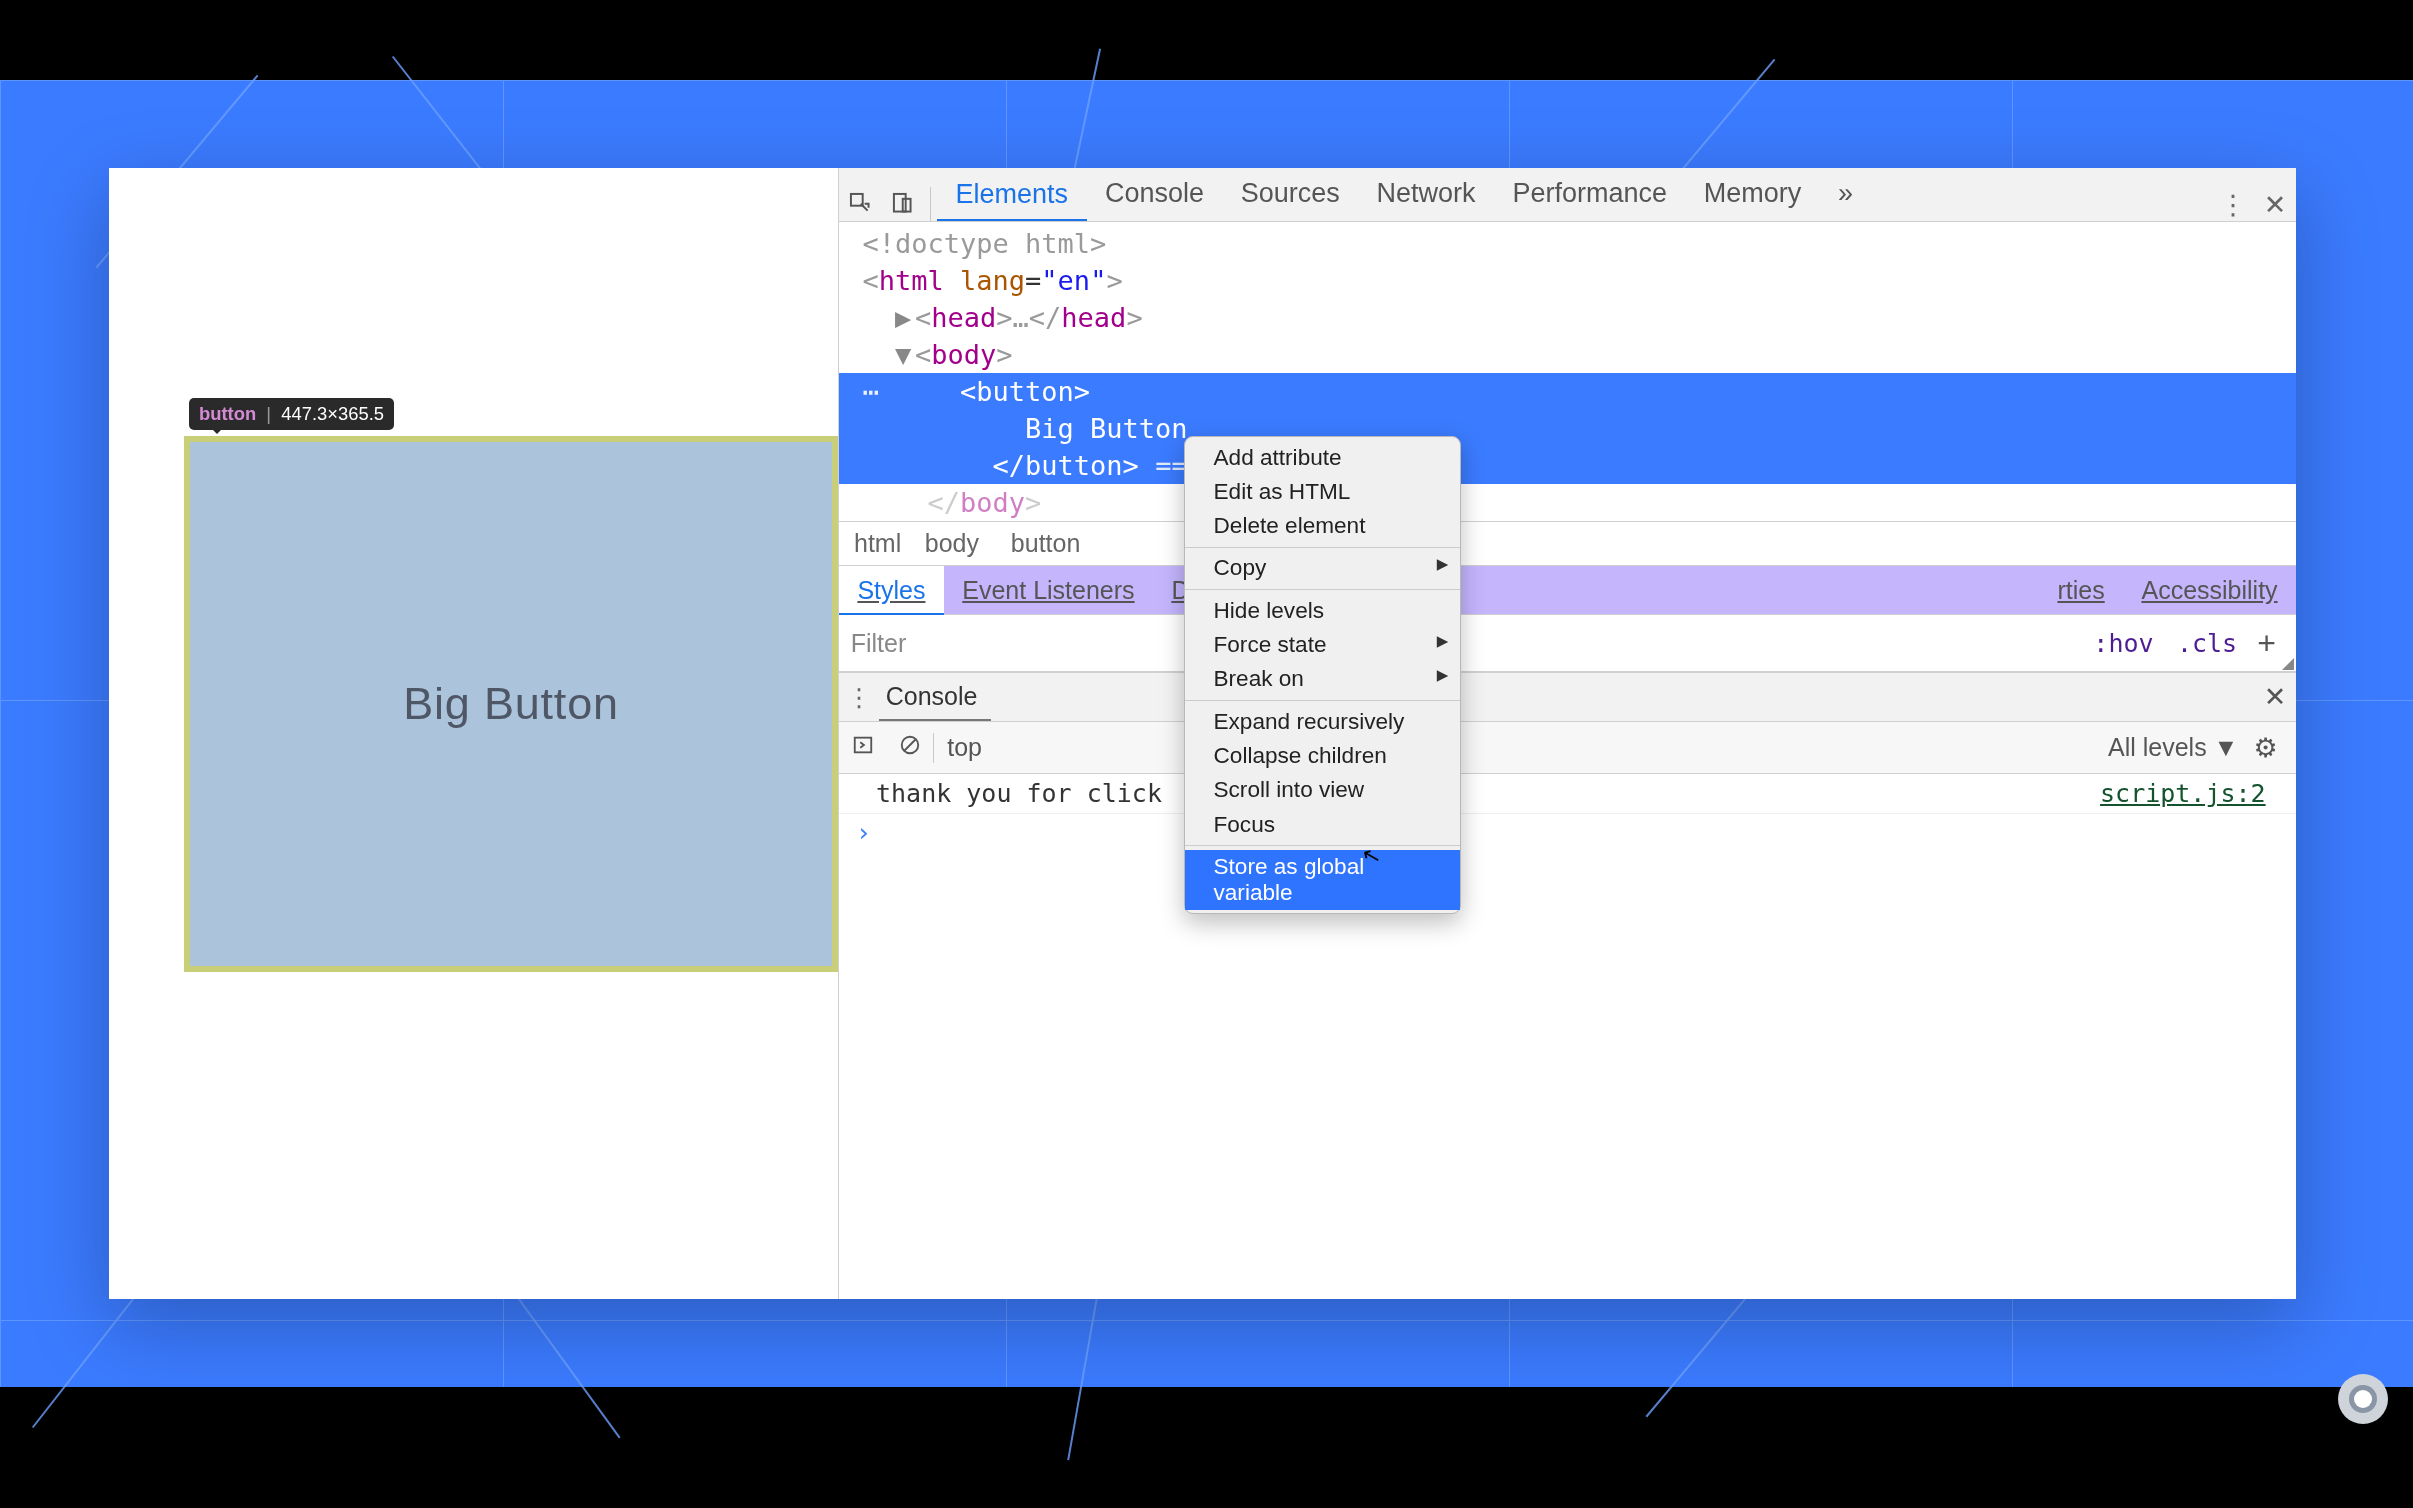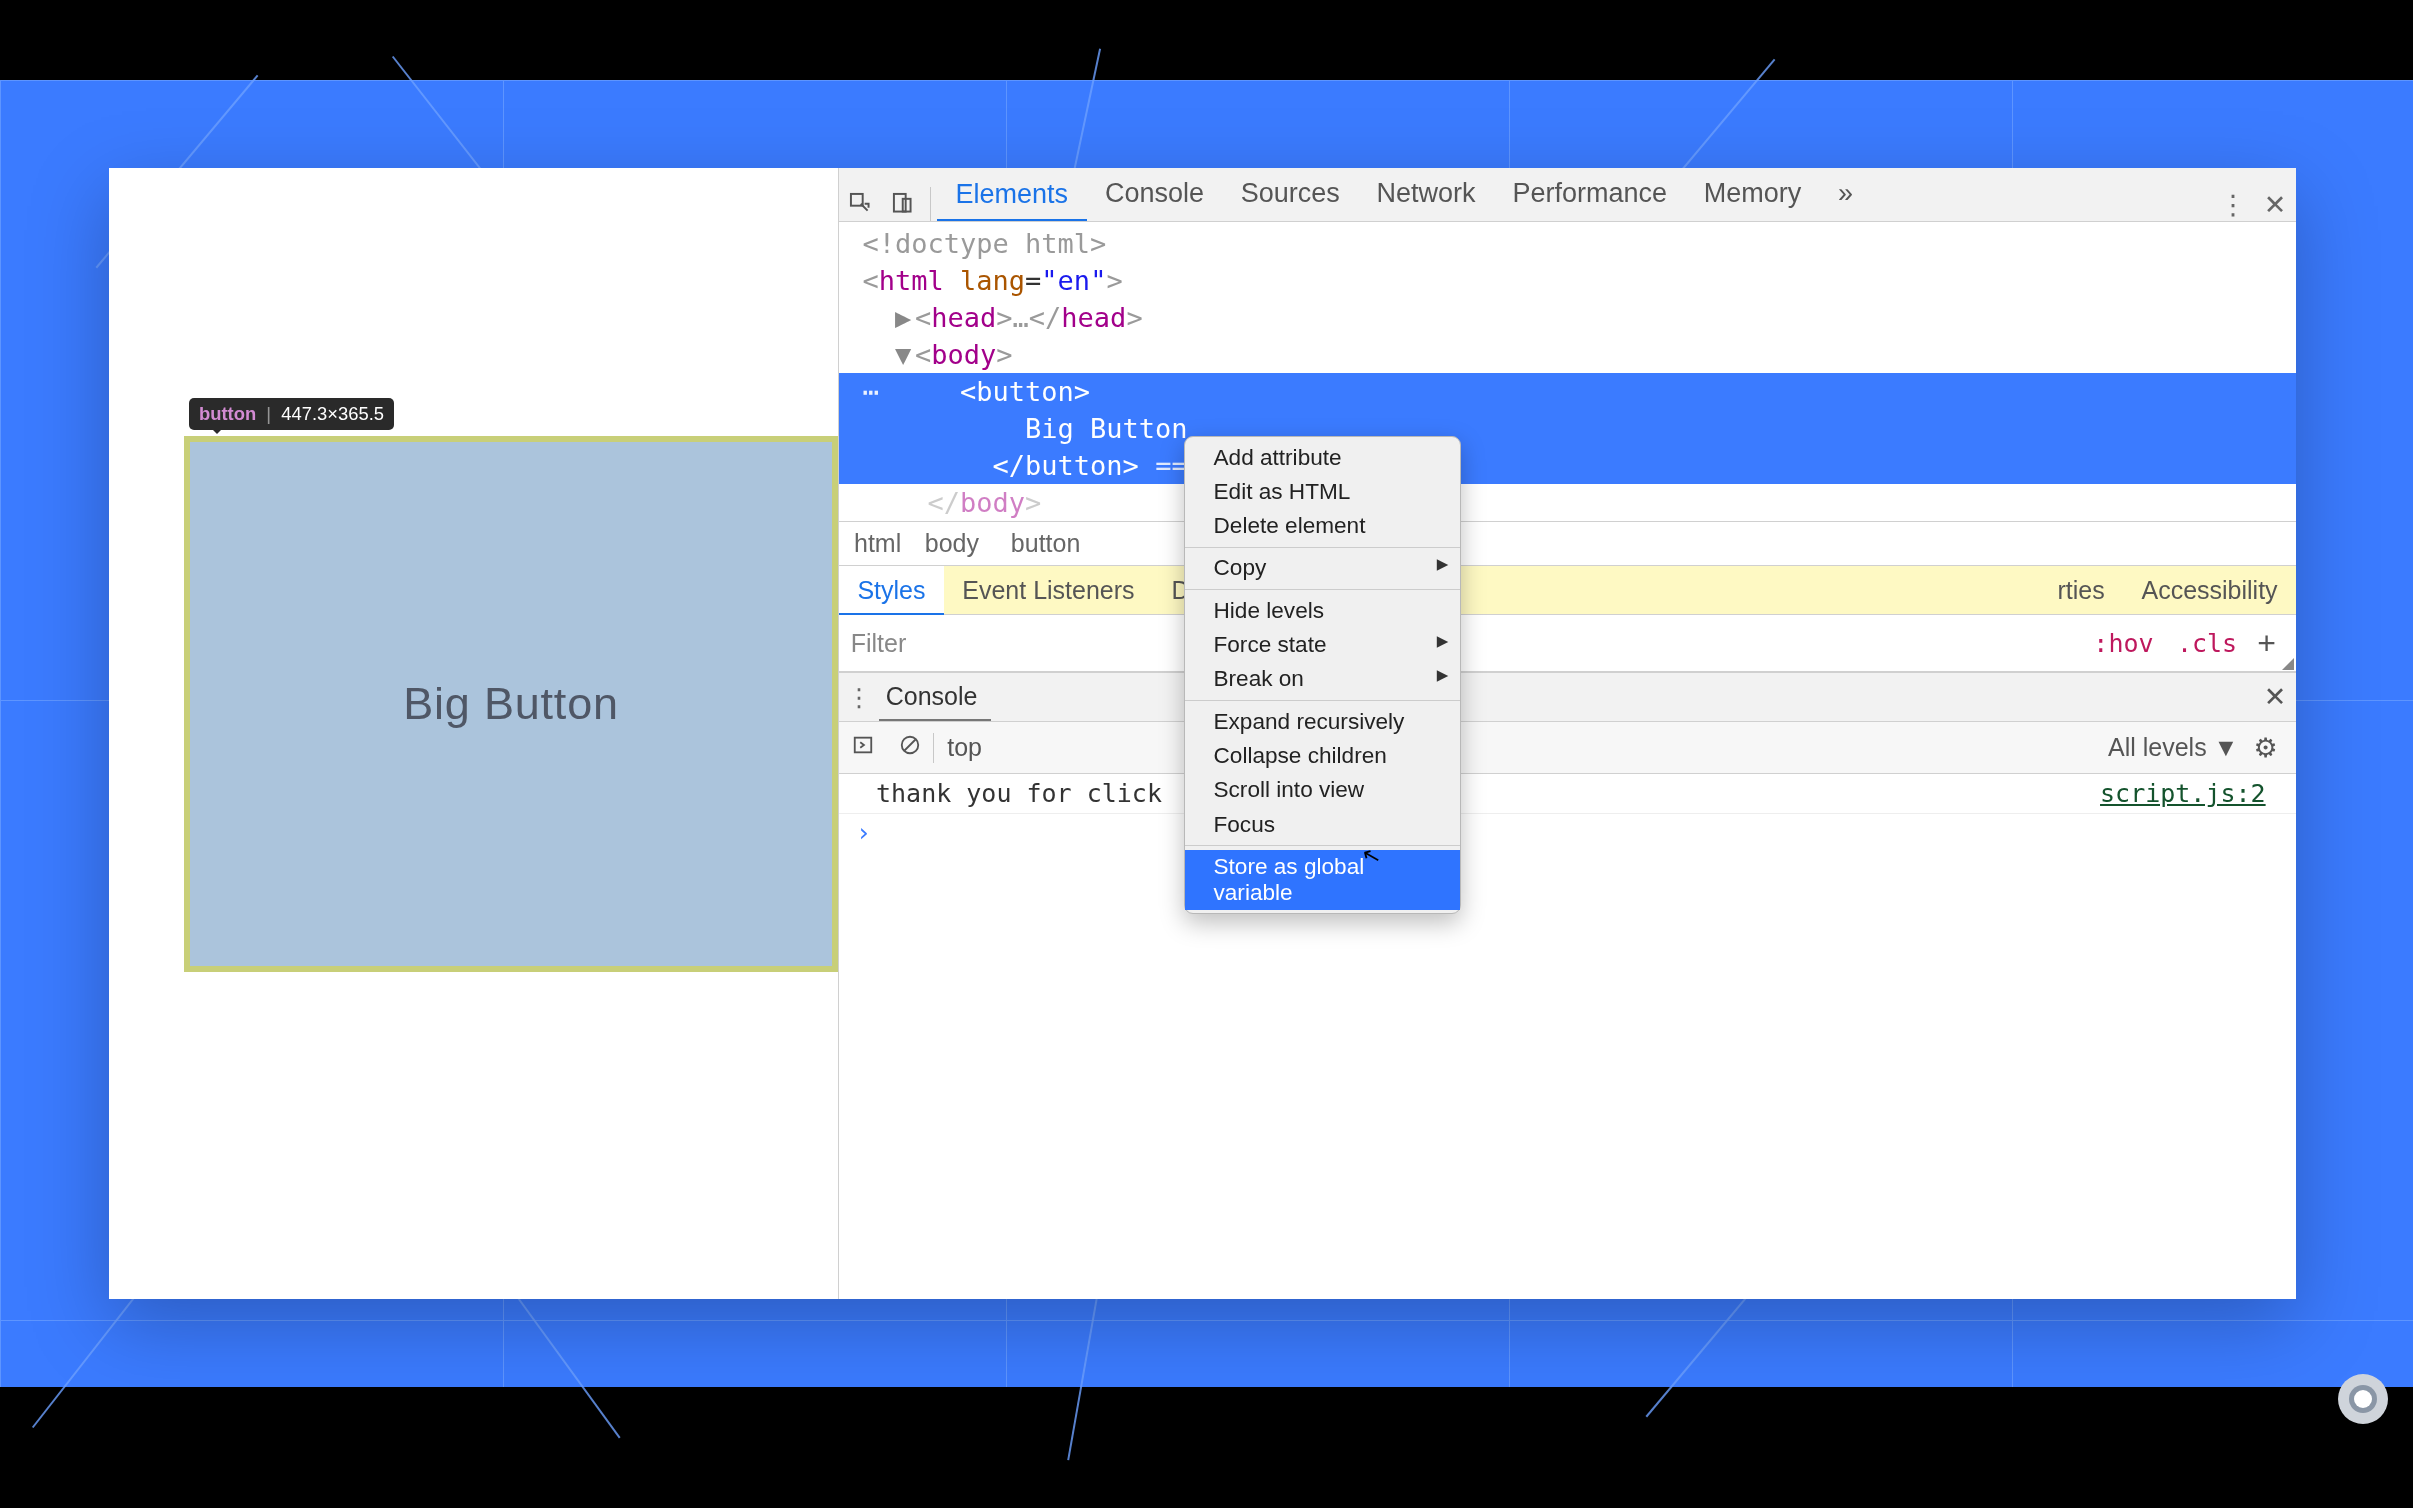--- a/index.html
+++ b/index.html
@@ -92,28 +92,28 @@
 .domtree .dots { color:#fff; opacity:.9; }
 
 
 .crumbs {
   height:45px; border-top:0.8px solid #d0d0d0; border-bottom:0.8px solid #d0d0d0;
   display:flex; align-items:center; gap:23.5px; padding:0 15px; font-size:25px; color:#666;
 }
 .crumbs .sel { background:#fff; padding:1.7px 8.4px; }
 
 
-.dtabs { height:49px; border-bottom:0.8px solid #d0d0d0; display:flex; align-items:flex-start; font-size:25px; color:#555; background:#fef9c3; }
+.dtabs { height:49px; border-bottom:0.8px solid #d0d0d0; display:flex; align-items:flex-start; font-size:25px; color:#555; background:#c4b5fd;text-decoration:underline; }
 .dtabs .t { padding:10px 18.4px; }
 .dtabs .t.active { color:#1a73e8; border-bottom:2.5px solid #1a73e8; padding-bottom:7.5px; background:#fff; }
 
 
 .filterrow { height:57px; border-bottom:0.8px solid #d0d0d0; display:flex; align-items:center; padding:0 11.7px; font-size:25px; color:#888; position:relative; }
 .filterrow .filt { flex:1; }
-.filterrow .hov, .filterrow .cls { font-family:Menlo,monospace; color:#be185d; padding:0 11.7px; }
+.filterrow .hov, .filterrow .cls { font-family:Menlo,monospace; color:#4c1d95; padding:0 11.7px; }
 .filterrow .plus { font-size:32px; color:#555; padding:0 8.4px; }
 .filterrow .corner { position:absolute; right:1.7px; bottom:1.7px; width:0;height:0;border:6.7px solid transparent; border-right-color:#888; border-bottom-color:#888; }
 
 
 .cdrawer-h { height:50px; background:#f2f2f2; border-top:0.8px solid #d0d0d0; border-bottom:0.8px solid #d0d0d0;
   display:flex; align-items:center; font-size:25px; color:#333; }
 .cdrawer-h .dots3 { width:40px; text-align:center; color:#666; }
 .cdrawer-h .title { padding:0 13.4px 0 6.7px; border-bottom:2.5px solid #777; height:100%; display:flex; align-items:center; }
 .cdrawer-h .spacer { flex:1; }
 .cdrawer-h .x { width:42px; text-align:center; color:#555; font-size:27px; }

